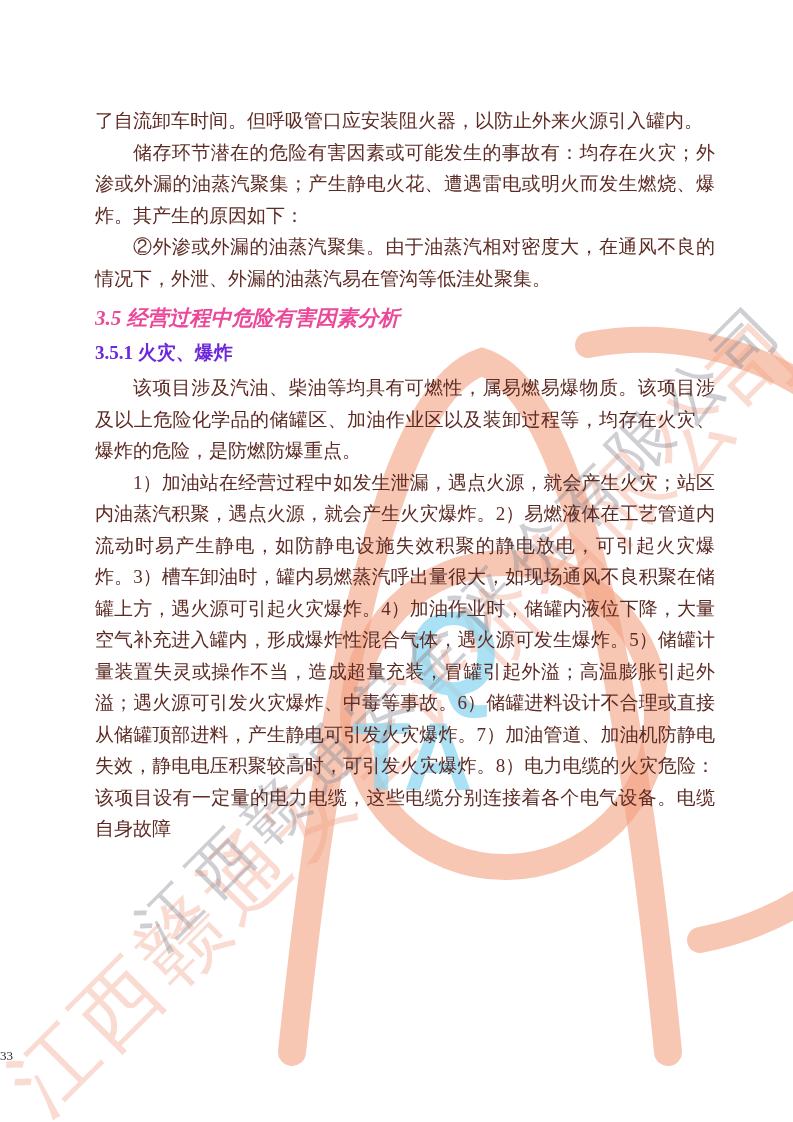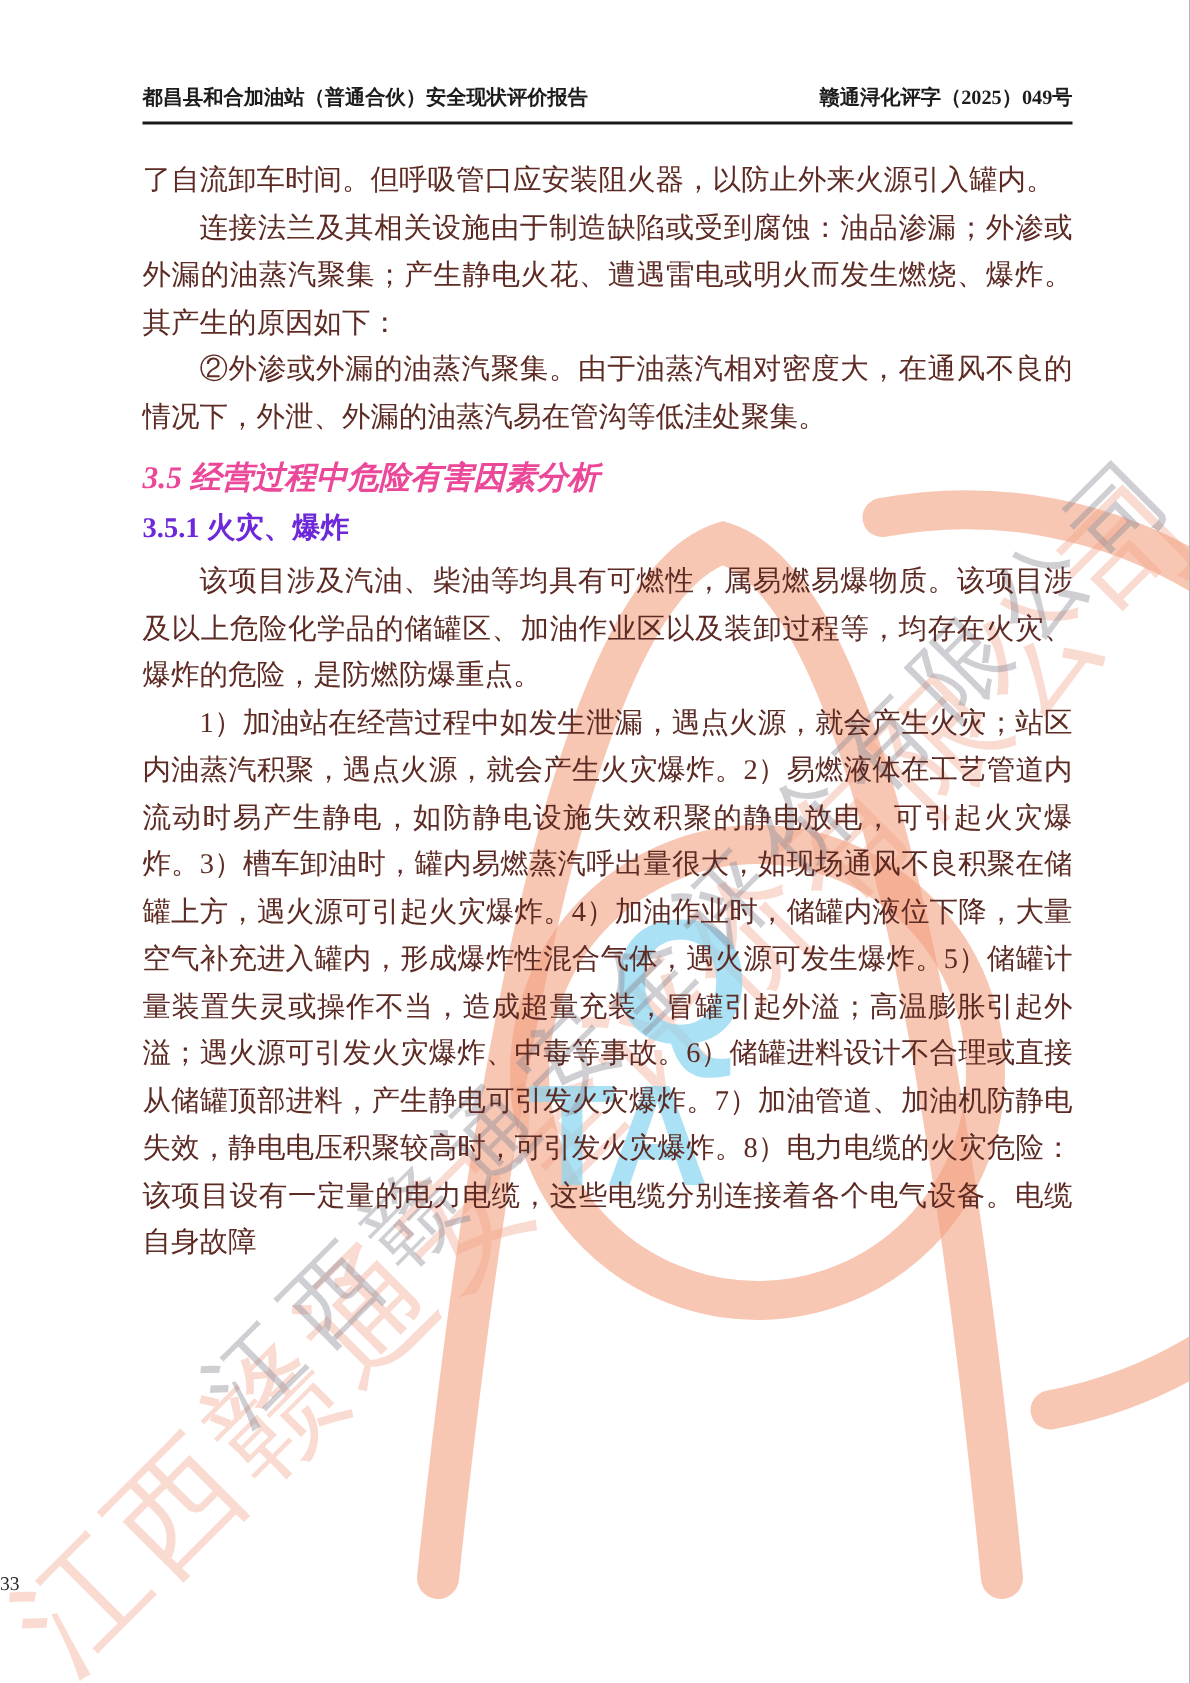--- a/index.html
+++ b/index.html
@@ -83,28 +83,24 @@
 
       <circle class="logo-stroke" stroke-width="26" cx="505" cy="715" r="152"></circle>
 
       <text class="logo-letter" x="408" y="695" font-size="118">Q</text>
       <text class="logo-letter" x="352" y="790" font-size="96">TA</text>
     </svg>
 
     <div class="wm-diag gray">江西赣通安全评价有限公司</div>
   </div>
 
-  <div class="header">
-    <span class="hr-left">都昌县和合加油站（普通合伙）安全现状评价报告</span>
-    <span class="hr-right">赣通浔化评字（2025）049号</span>
-  </div>
 
   <div class="content">
     <p class="noindent">了自流卸车时间。但呼吸管口应安装阻火器，以防止外来火源引入罐内。</p>
-    <p>连接法兰及其相关设施由于制造缺陷或受到腐蚀：油品渗漏；外渗或外漏的油蒸汽聚集；产生静电火花、遭遇雷电或明火而发生燃烧、爆炸。其产生的原因如下：</p>
+    <p>储存环节潜在的危险有害因素或可能发生的事故有：均存在火灾；外渗或外漏的油蒸汽聚集；产生静电火花、遭遇雷电或明火而发生燃烧、爆炸。其产生的原因如下：</p>
     <p>②外渗或外漏的油蒸汽聚集。由于油蒸汽相对密度大，在通风不良的情况下，外泄、外漏的油蒸汽易在管沟等低洼处聚集。</p>
     <h1>3.5 经营过程中危险有害因素分析</h1>
     <h2>3.5.1 火灾、爆炸</h2>
     <p>该项目涉及汽油、柴油等均具有可燃性，属易燃易爆物质。该项目涉及以上危险化学品的储罐区、加油作业区以及装卸过程等，均存在火灾、爆炸的危险，是防燃防爆重点。</p>
     <p>1）加油站在经营过程中如发生泄漏，遇点火源，就会产生火灾；站区内油蒸汽积聚，遇点火源，就会产生火灾爆炸。2）易燃液体在工艺管道内流动时易产生静电，如防静电设施失效积聚的静电放电，可引起火灾爆炸。3）槽车卸油时，罐内易燃蒸汽呼出量很大，如现场通风不良积聚在储罐上方，遇火源可引起火灾爆炸。4）加油作业时，储罐内液位下降，大量空气补充进入罐内，形成爆炸性混合气体，遇火源可发生爆炸。5）储罐计量装置失灵或操作不当，造成超量充装，冒罐引起外溢；高温膨胀引起外溢；遇火源可引发火灾爆炸、中毒等事故。6）储罐进料设计不合理或直接从储罐顶部进料，产生静电可引发火灾爆炸。7）加油管道、加油机防静电失效，静电电压积聚较高时，可引发火灾爆炸。8）电力电缆的火灾危险：该项目设有一定量的电力电缆，这些电缆分别连接着各个电气设备。电缆自身故障</p>
   </div>
 
   <div class="footer">33</div>
 
 </div>

